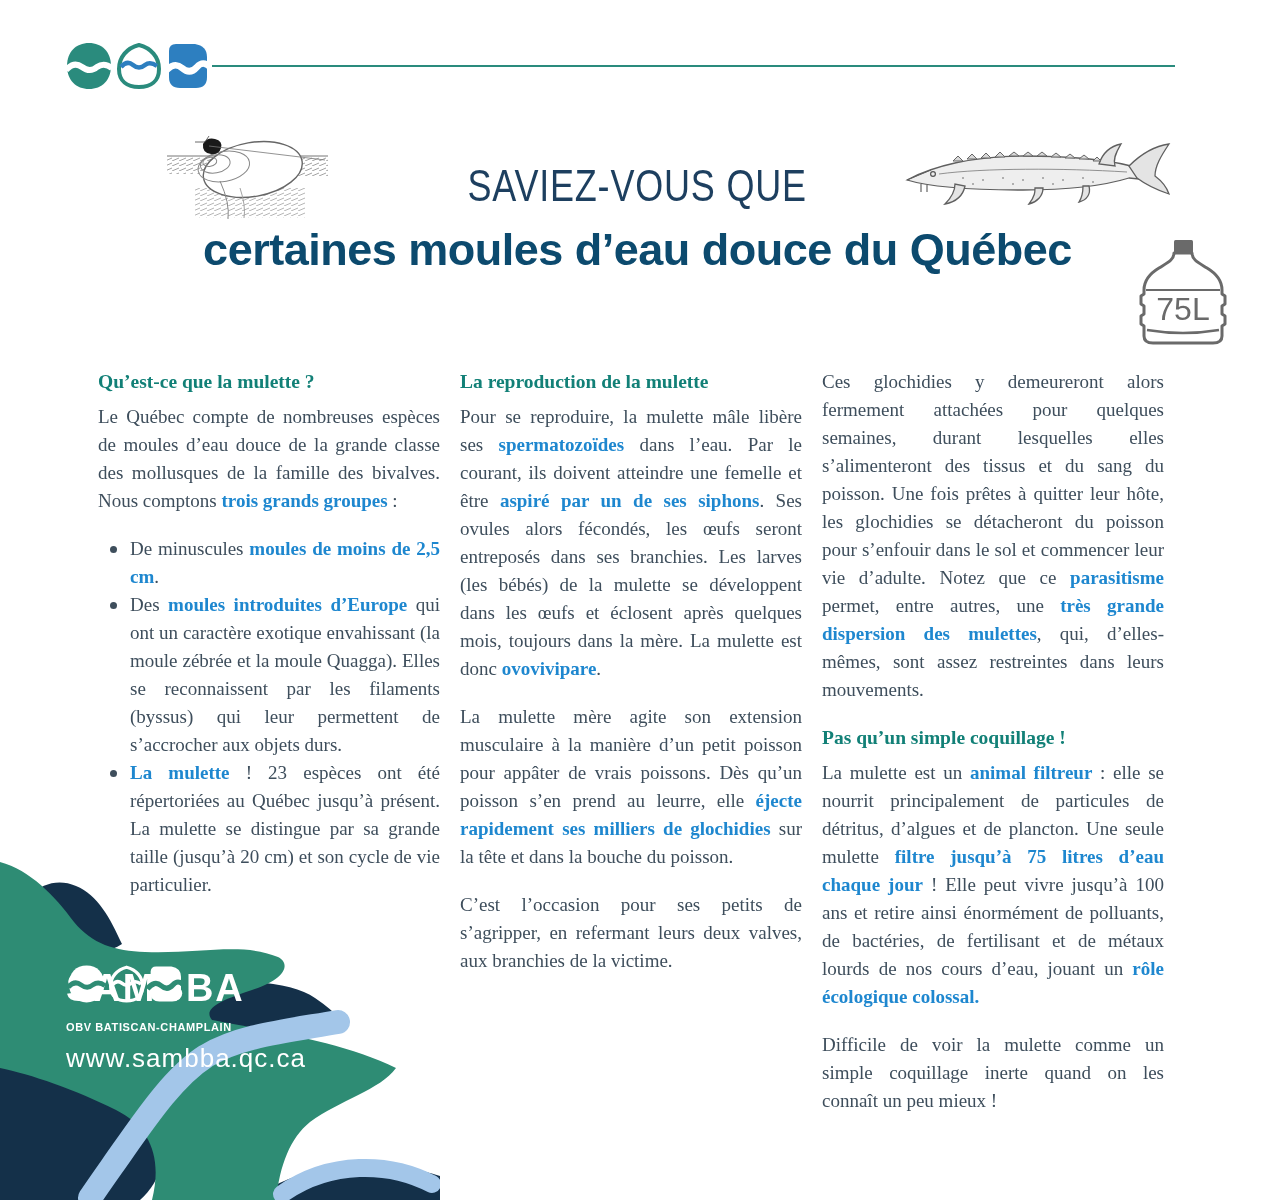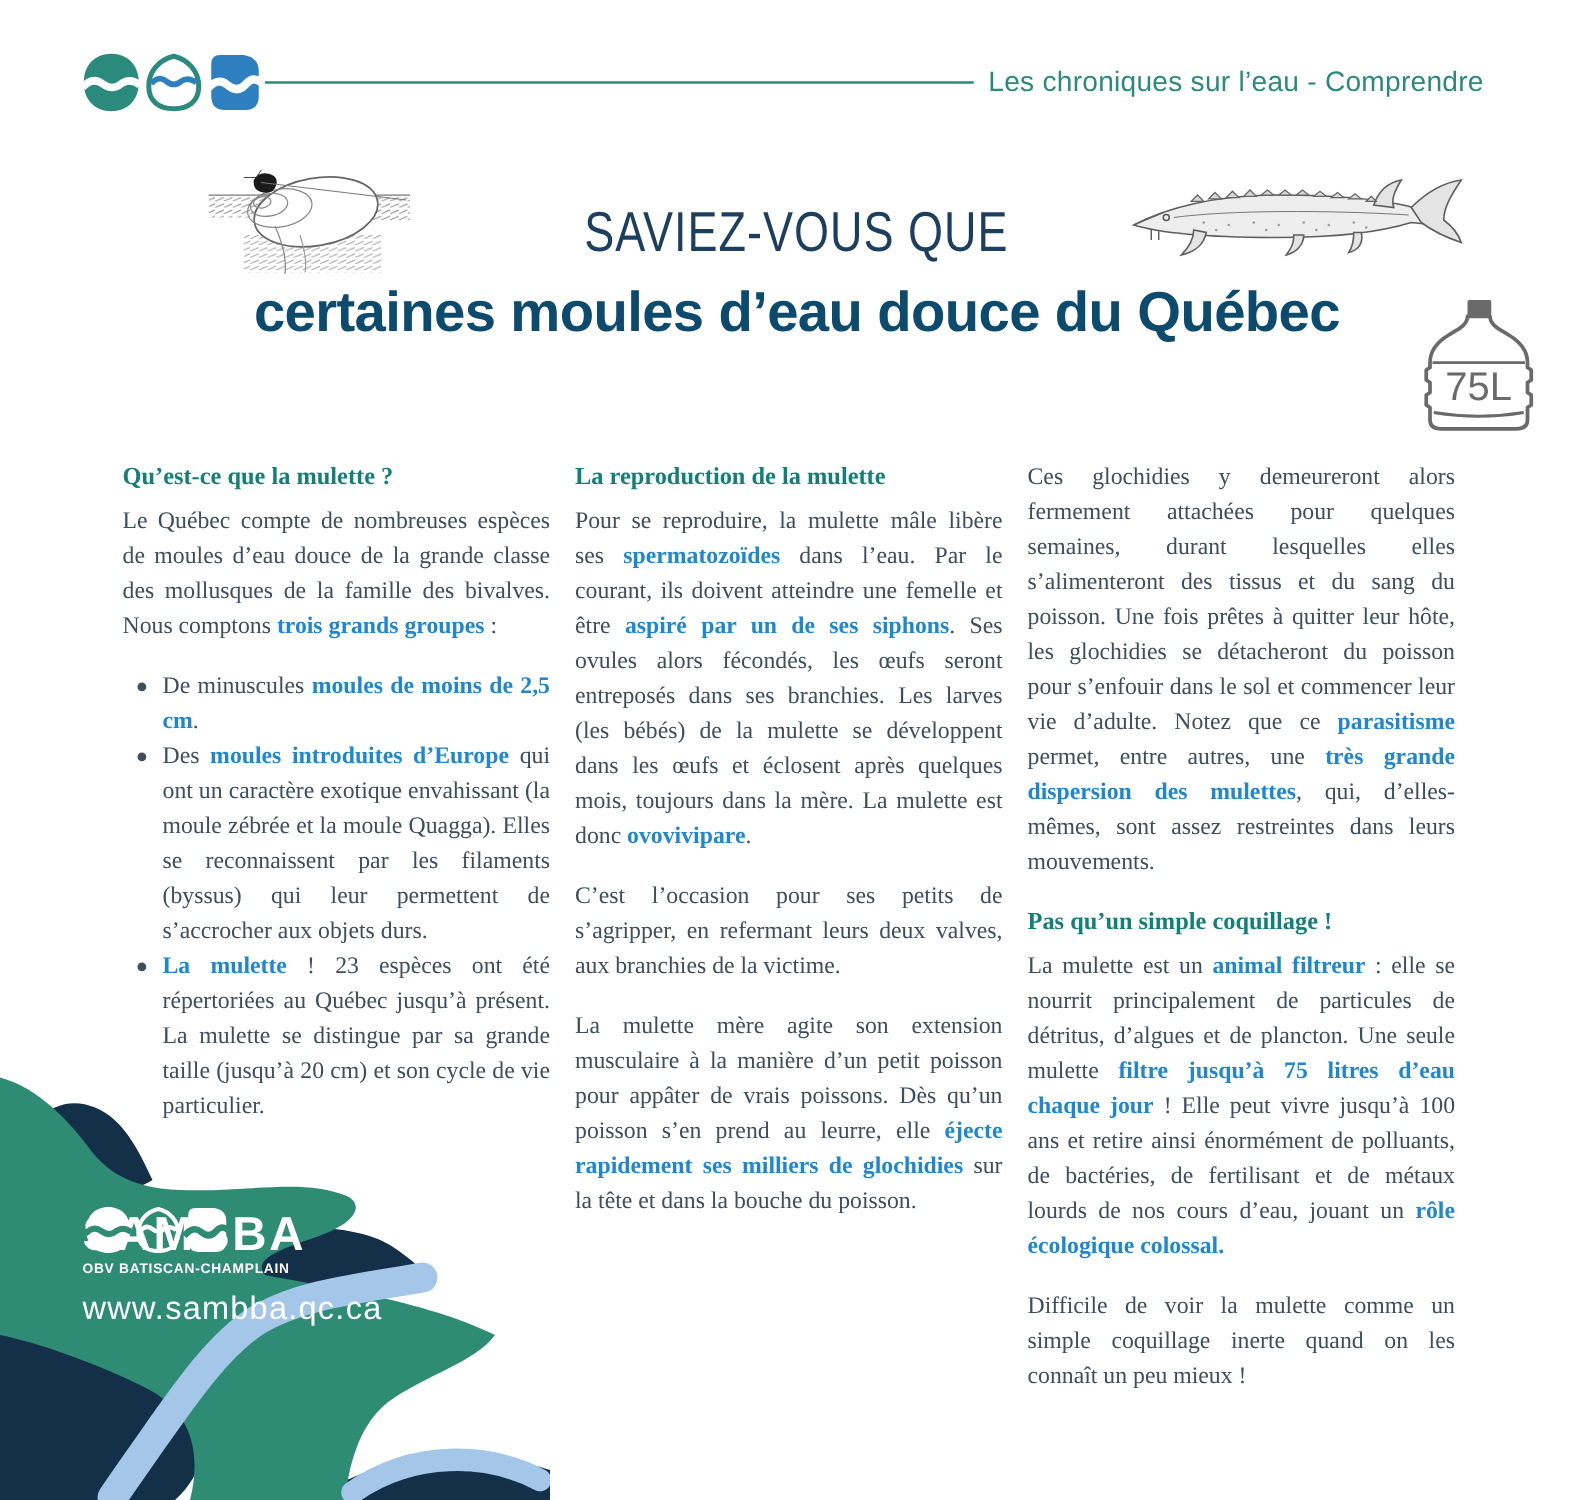--- a/index.html
+++ b/index.html
@@ -28,21 +28,21 @@
   .col p{margin:0 0 20px 0;}
   .hl{color:#1e87cf;font-weight:700;}
   .col ul{list-style:none;margin:0 0 20px 0;padding:0 0 0 32px;}
   .col li{position:relative;margin:0;}
   .col li::before{content:"";position:absolute;left:-20px;top:11px;width:7px;height:7px;border-radius:50%;background:#3e4e5c;}
   
   .waves{position:absolute;left:0;top:860px;width:440px;height:340px;z-index:1;}
   .waves svg{position:absolute;left:0;top:0;}
   .org{position:absolute;left:66px;top:104px;color:#ffffff;z-index:3;}
   .orgname{font-size:38px;font-weight:700;letter-spacing:2px;line-height:38px;margin-top:5px;}
-  .orgsub{font-size:11px;font-weight:700;letter-spacing:.6px;margin-top:2px;}
+  .orgsub{font-size:11px;font-weight:700;letter-spacing:.6px;margin-top:14px;}
   .site{font-size:26px;font-weight:400;letter-spacing:1px;margin-top:10px;}
 </style>
 </head>
 <body>
 
 <div class="page">
 
   <header class="topbar">
     <svg class="brandmarks" width="142" height="50" viewBox="0 0 142 50">
 
@@ -55,21 +55,20 @@
         <path fill="#ffffff" stroke="#2a8b7d" stroke-width="4" d="M23,4 C35,7 43,16 43,28 C43,40 35,46 23,46 C11,46 3,40 3,28 C3,16 11,7 23,4 Z"></path>
         <path d="M5,26 Q11,19 17,24 Q23,29 29,24 Q34,20 41,25" stroke="#2d7fc0" stroke-width="4.5" fill="none"></path>
       </g>
 
       <g transform="translate(99,0)">
         <path fill="#2d7fc0" d="M4,10 Q4,3 11,3 L30,3 Q42,5 42,16 L42,36 Q42,47 31,47 L15,47 Q4,47 4,36 Z"></path>
         <path d="M0,31 Q9,20 17,27 Q25,34 32,26 Q38,19 45,26" stroke="#ffffff" stroke-width="6.5" fill="none"></path>
       </g>
     </svg>
     <div class="rule"></div>
-    <div class="tagline">Les chroniques sur l’eau - Comprendre</div>
   </header>
 
   <section class="hero">
 
     <svg class="mussel" width="165" height="100" viewBox="0 0 165 100">
       <defs>
         <pattern id="hatch" width="7" height="5" patternUnits="userSpaceOnUse">
           <path d="M0,5 L7,2" stroke="#8a8a8a" stroke-width="0.8"></path>
         </pattern>
       </defs>
@@ -171,22 +170,22 @@
       <ul>
         <li><span>De minuscules </span><span class="hl">moules de moins de 2,5 cm</span><span>.</span></li>
         <li><span>Des </span><span class="hl">moules introduites d’Europe</span><span> qui ont un caractère exotique envahissant (la moule zébrée et la moule Quagga). Elles se reconnaissent par les filaments (byssus) qui leur permettent de s’accrocher aux objets durs.</span></li>
         <li><span class="hl">La mulette</span><span> ! 23 espèces ont été répertoriées au Québec jusqu’à présent. La mulette se distingue par sa grande taille (jusqu’à 20 cm) et son cycle de vie particulier.</span></li>
       </ul>
     </article>
 
     <article class="col">
       <h3>La reproduction de la mulette</h3>
       <p><span>Pour se reproduire, la mulette mâle libère ses </span><span class="hl">spermatozoïdes</span><span> dans l’eau. Par le courant, ils doivent atteindre une femelle et être </span><span class="hl">aspiré par un de ses siphons</span><span>. Ses ovules alors fécondés, les œufs seront entreposés dans ses branchies. Les larves (les bébés) de la mulette se développent dans les œufs et éclosent après quelques mois, toujours dans la mère. La mulette est donc </span><span class="hl">ovovivipare</span><span>.</span></p>
+      <p><span>La mulette mère agite son extension musculaire à la manière d’un petit poisson pour appâter de vrais poissons. Dès qu’un poisson s’en prend au leurre, elle </span><span class="hl">éjecte rapidement ses milliers de glochidies</span><span> sur la tête et dans la bouche du poisson.</span></p>
       <p><span>C’est l’occasion pour ses petits de s’agripper, en refermant leurs deux valves, aux branchies de la victime.</span></p>
-      <p><span>La mulette mère agite son extension musculaire à la manière d’un petit poisson pour appâter de vrais poissons. Dès qu’un poisson s’en prend au leurre, elle </span><span class="hl">éjecte rapidement ses milliers de glochidies</span><span> sur la tête et dans la bouche du poisson.</span></p>
     </article>
 
     <article class="col">
       <p><span>Ces glochidies y demeureront alors fermement attachées pour quelques semaines, durant lesquelles elles s’alimenteront des tissus et du sang du poisson. Une fois prêtes à quitter leur hôte, les glochidies se détacheront du poisson pour s’enfouir dans le sol et commencer leur vie d’adulte. Notez que ce </span><span class="hl">parasitisme</span><span> permet, entre autres, une </span><span class="hl">très grande dispersion des mulettes</span><span>, qui, d’elles-mêmes, sont assez restreintes dans leurs mouvements.</span></p>
       <h3>Pas qu’un simple coquillage !</h3>
       <p><span>La mulette est un </span><span class="hl">animal filtreur</span><span> : elle se nourrit principalement de particules de détritus, d’algues et de plancton. Une seule mulette </span><span class="hl">filtre jusqu’à 75 litres d’eau chaque jour</span><span> ! Elle peut vivre jusqu’à 100 ans et retire ainsi énormément de polluants, de bactéries, de fertilisant et de métaux lourds de nos cours d’eau, jouant un </span><span class="hl">rôle écologique colossal.</span></p>
       <p><span>Difficile de voir la mulette comme un simple coquillage inerte quand on les connaît un peu mieux !</span></p>
     </article>
   </main>
 

